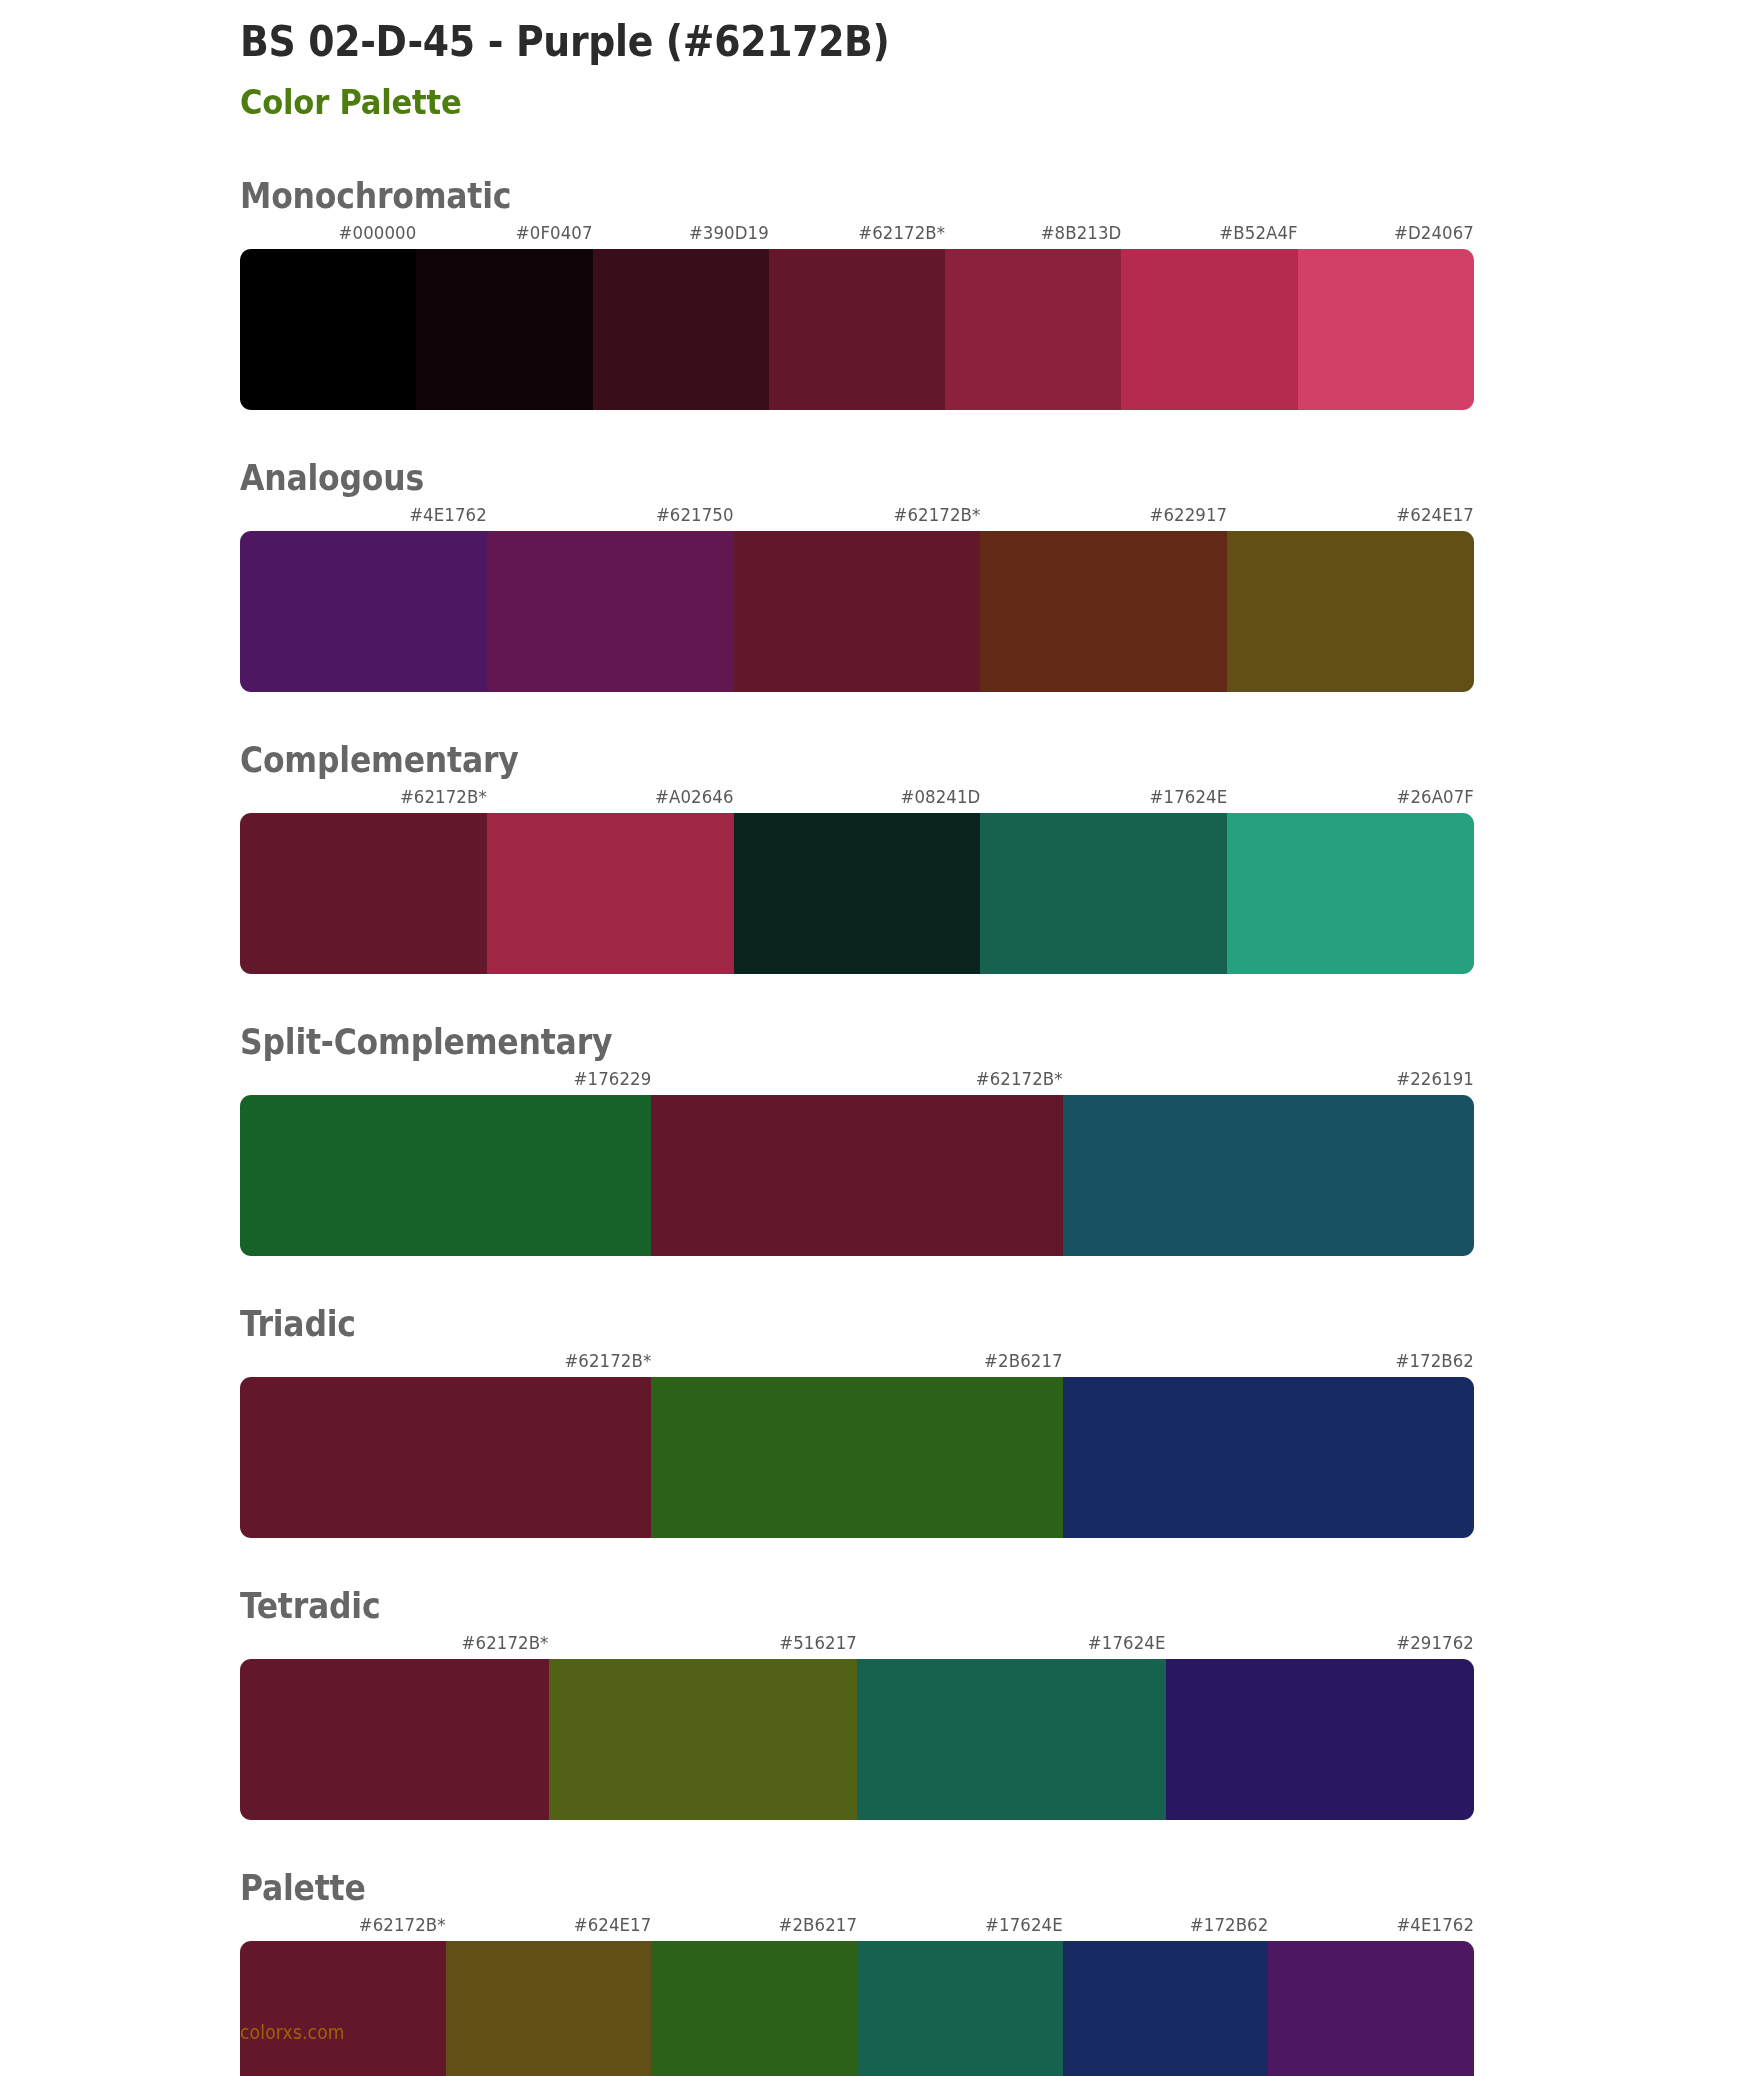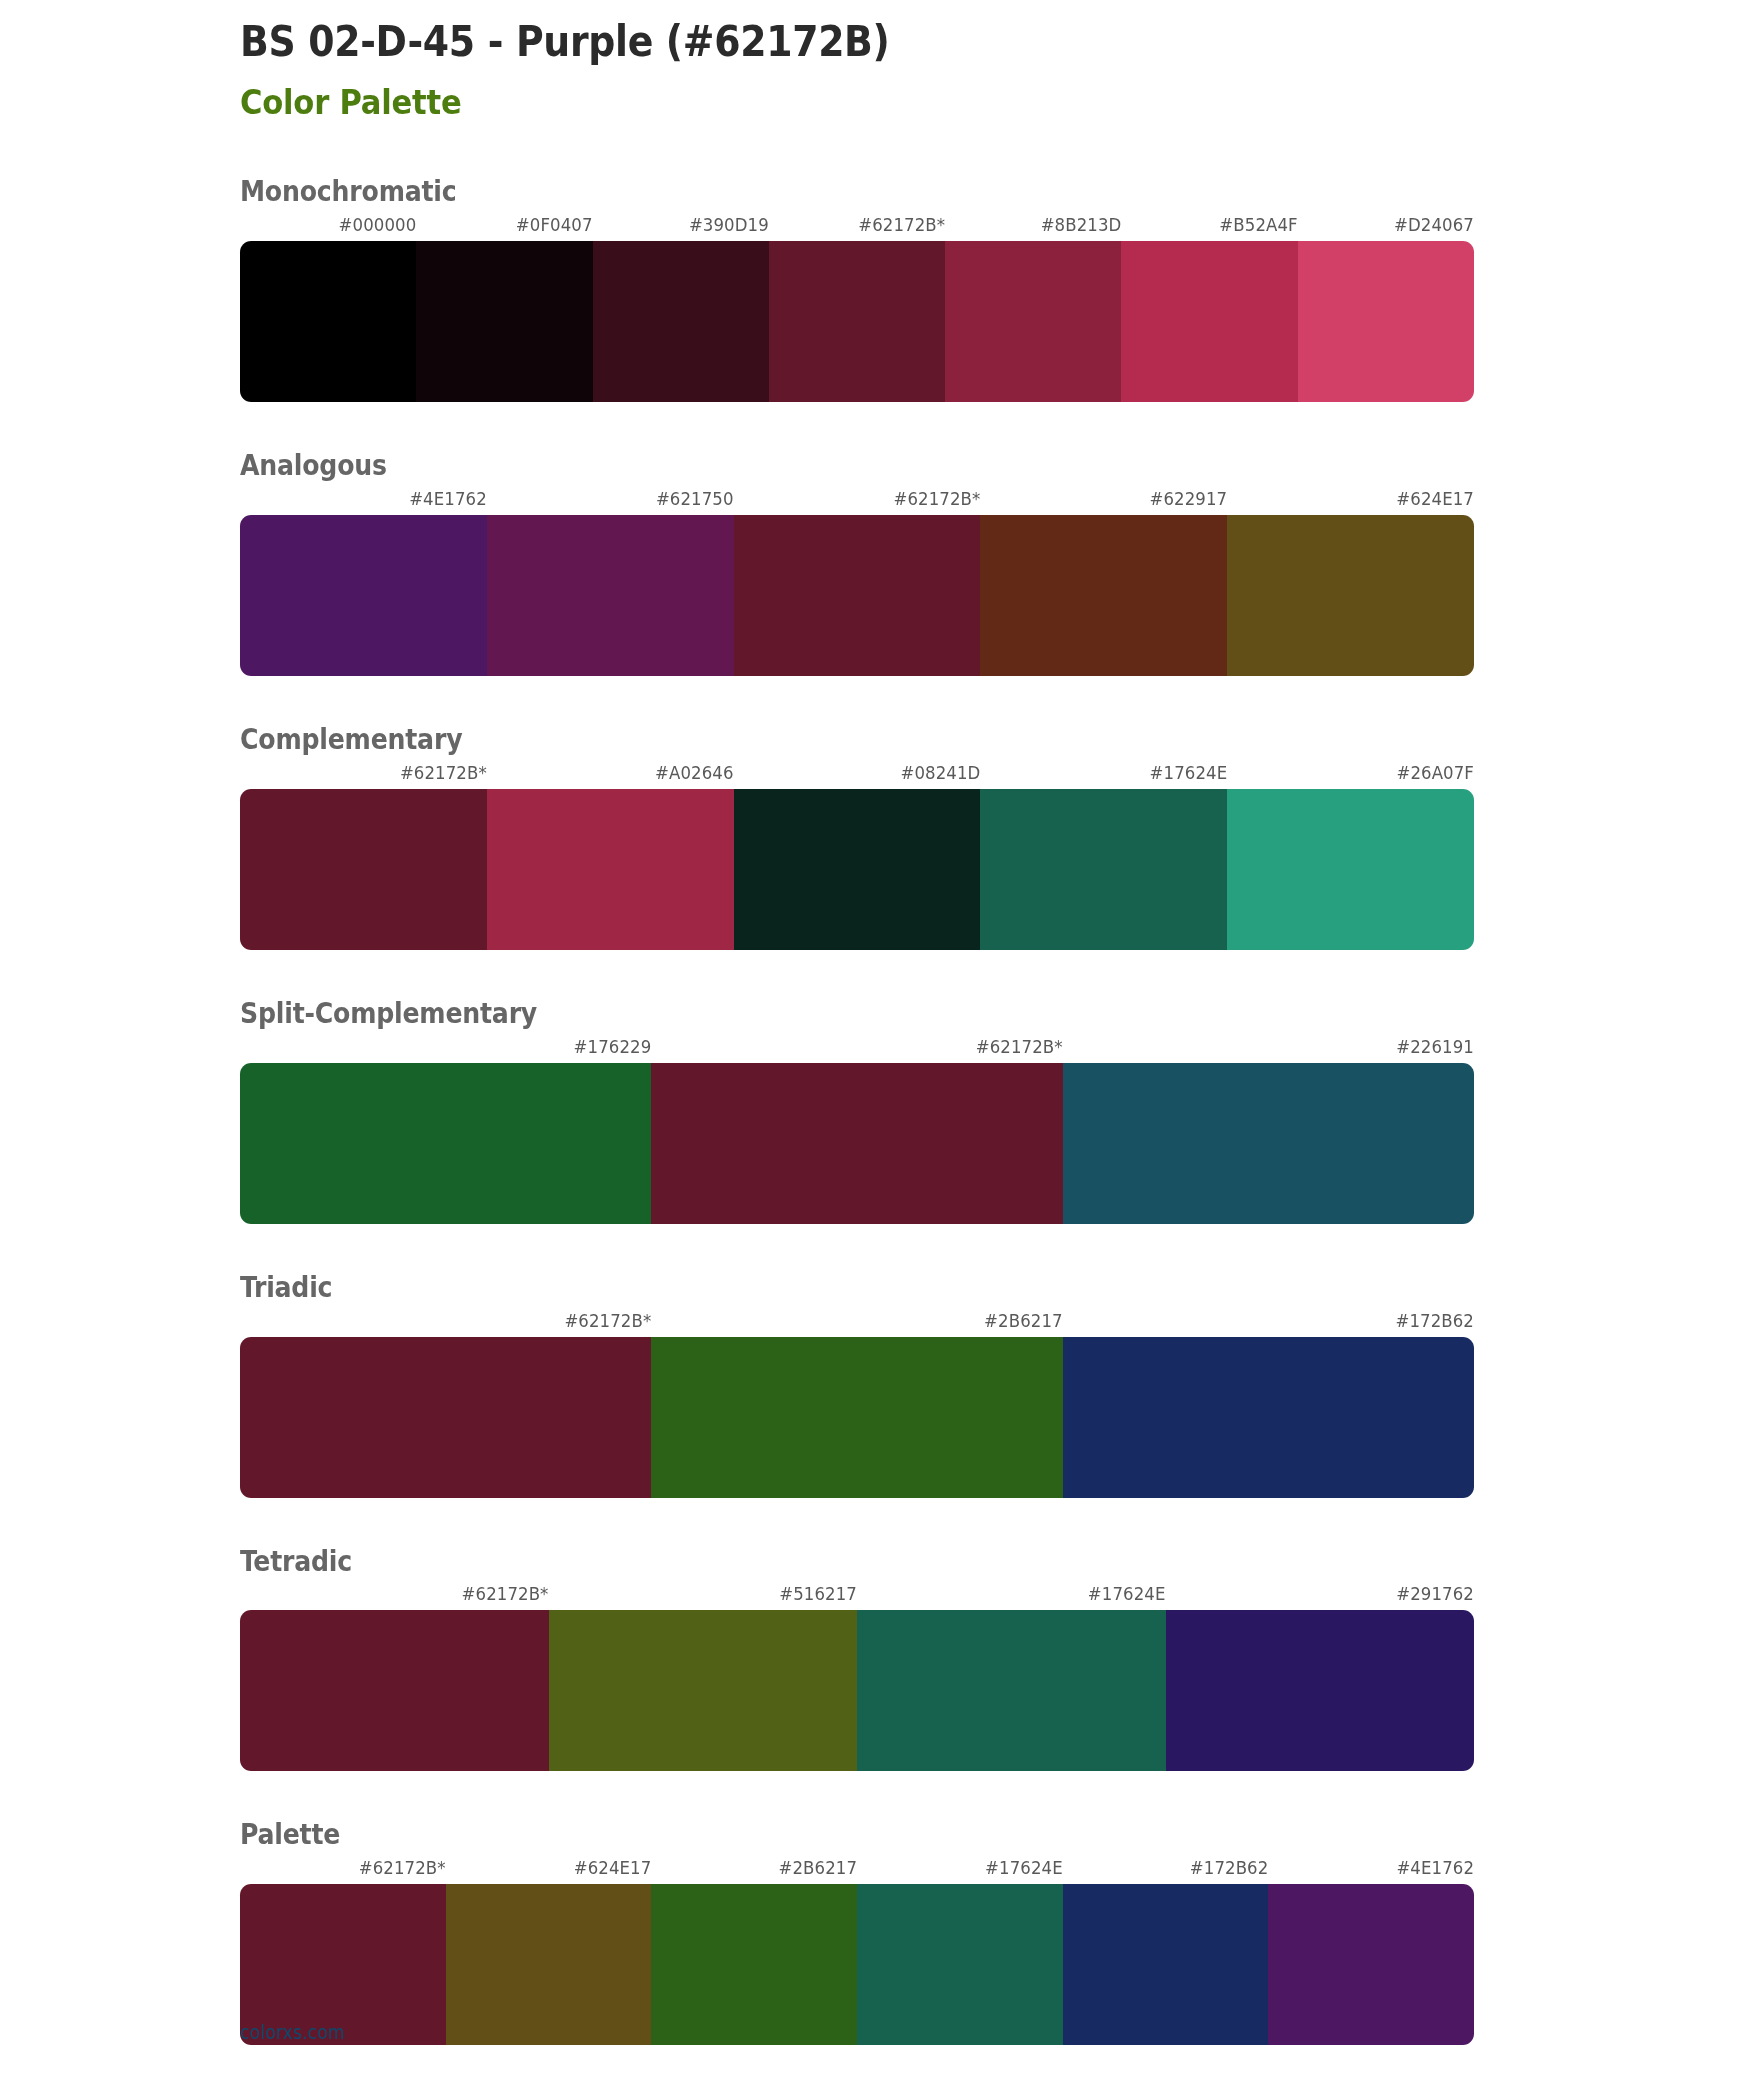--- a/index.html
+++ b/index.html
@@ -51,21 +51,21 @@
 
   
   .section {
     margin-top: 48px;
   }
   .section:first-of-type {
     margin-top: 54px;
   }
   .section-title {
     margin: 0 0 4.8px 0;
-    font-size: 28px;
+    font-size: 35px;
     line-height: 1.15;
     font-weight: bold;
     color: #666666;
     letter-spacing: -0.2px;
     font-stretch: condensed;
   }
 
   .swatch-row {
     display: flex;
     width: 1234px;
@@ -101,21 +101,21 @@
     border-top-right-radius: 11.2px;
     border-bottom-right-radius: 11.2px;
   }
 
   
   .footer {
     position: absolute;
     left: 240px;
     top: 2021px;
     font-size: 19px;
-    color: #0c4a6e;
+    color: #a16207;
     letter-spacing: 0.2px;
   }
 </style>
 </head>
 <body>
 
 <div class="page">
   <div class="content">
 
     <h1 class="doc-title">BS 02-D-45 - Purple (#62172B)</h1>

